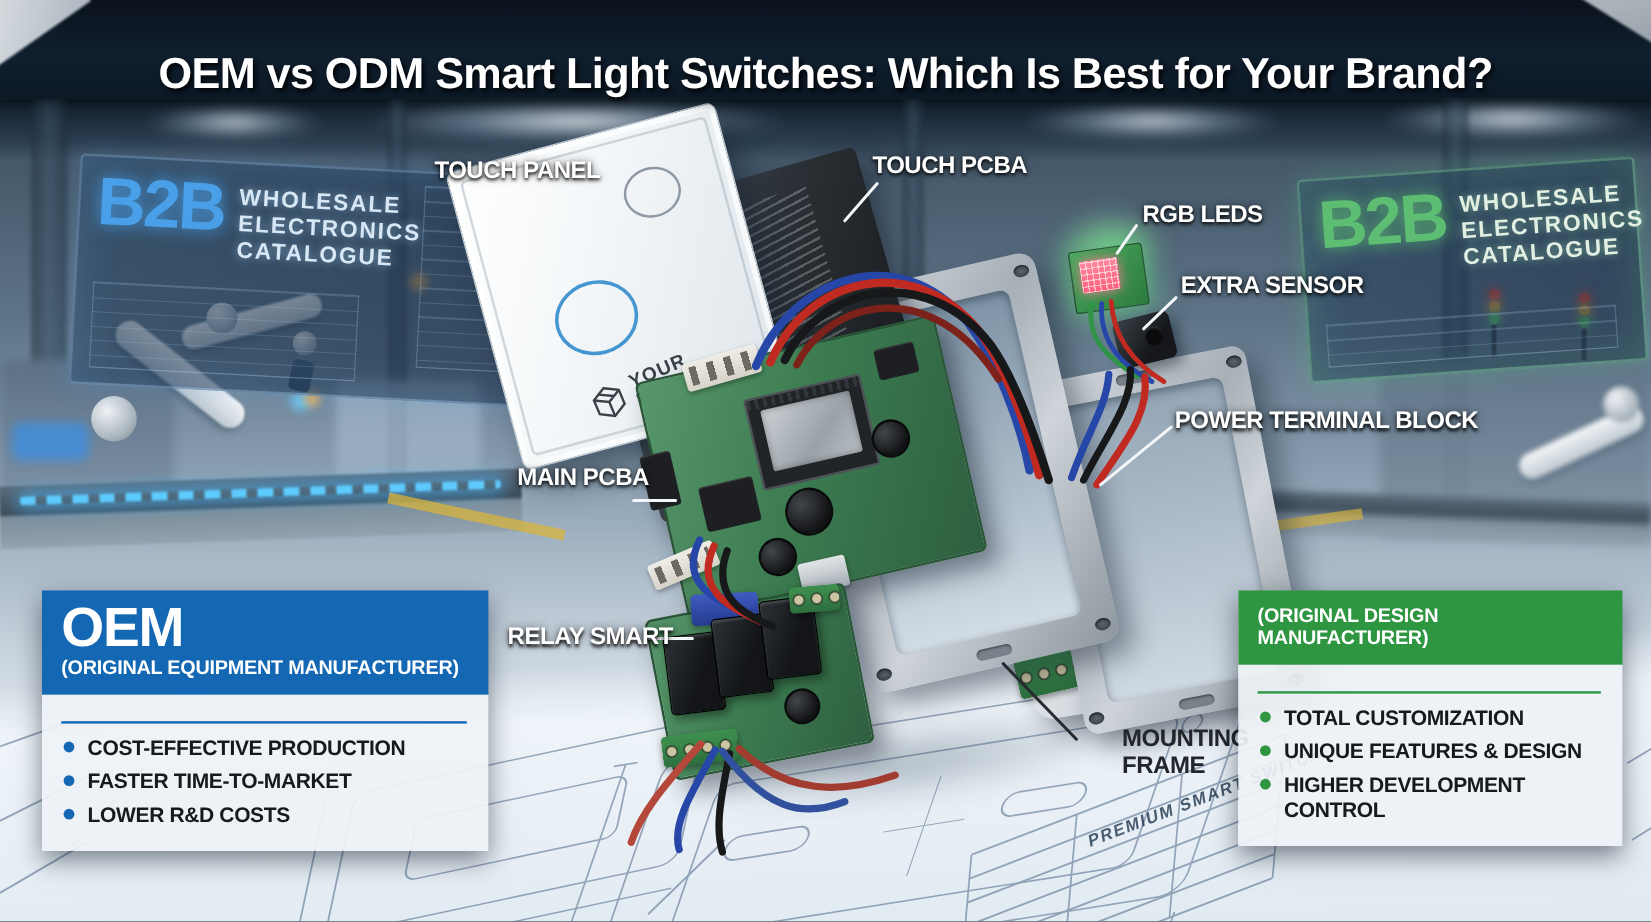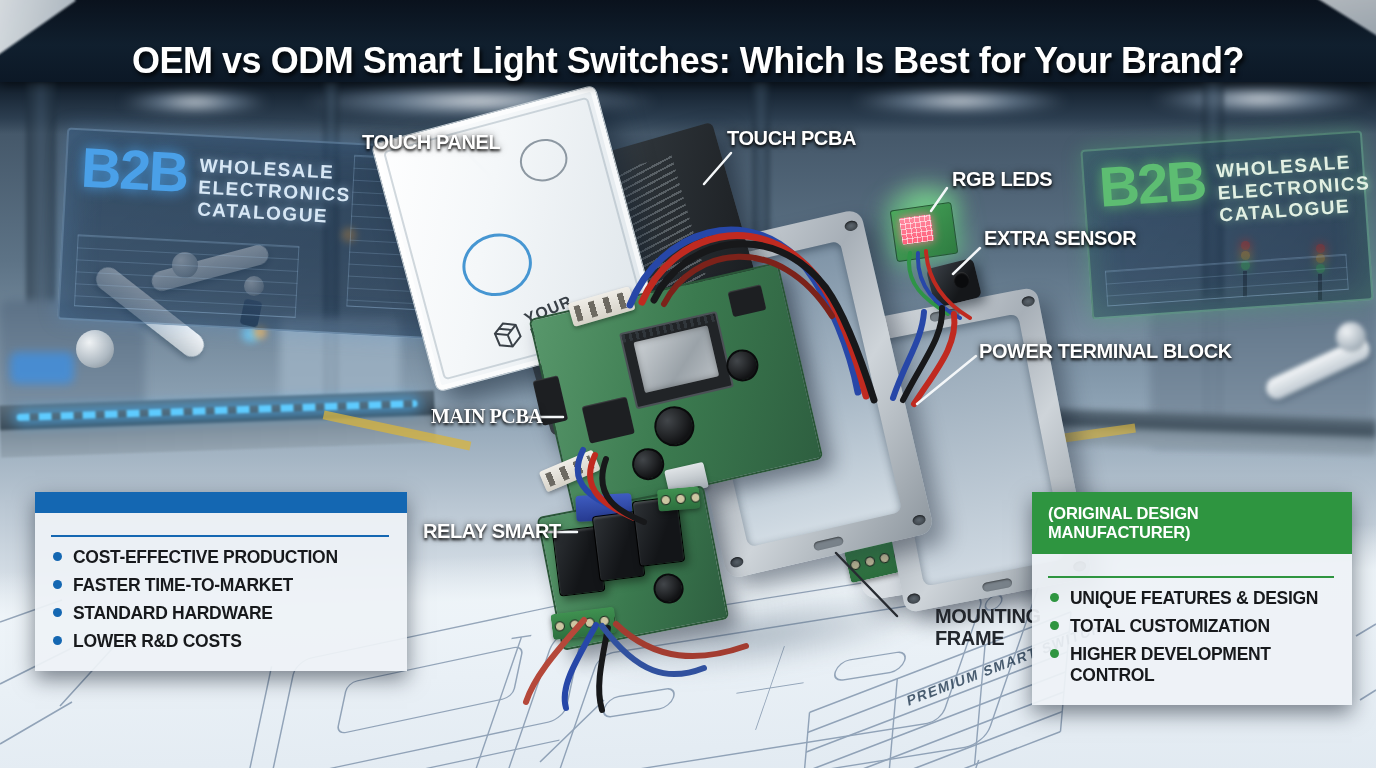--- a/index.html
+++ b/index.html
@@ -391,47 +391,48 @@
       <path d="M541,532 L577,532"></path>
     </g>
     <path d="M836,553 L897,616" stroke="#272b31" stroke-width="2.5"></path>
   </svg>
 
   <div class="abs callout" style="left:348px;top:131px;margin-left:14px;">TOUCH PANEL</div>
   <div class="abs callout" style="left:727px;top:127px;">TOUCH PCBA</div>
   <div class="abs callout" style="left:952px;top:168px;">RGB LEDS</div>
   <div class="abs callout" style="left:984px;top:227px;">EXTRA SENSOR</div>
   <div class="abs callout" style="left:979px;top:340px;">POWER TERMINAL BLOCK</div>
-  <div class="abs callout" style="left:431px;top:405px;font-family:Liberation Serif, serif;">MAIN PCBA</div>
+  <div class="abs callout" style="left:431px;top:387px;">MAIN PCBA</div>
   <div class="abs callout" style="left:423px;top:520px;">RELAY SMART</div>
   <div class="abs callout dark" style="left:935px;top:606px;">MOUNTING FRAME</div>
 
   <div class="abs card oem" style="left:35px;top:492px;width:372px;">
     <div class="card-head">
+      <h2>OEM</h2>
+      <div class="sub">(ORIGINAL EQUIPMENT MANUFACTURER)</div>
     </div>
     <div class="card-body">
       <div class="divider"></div>
       <ul>
         <li>COST-EFFECTIVE PRODUCTION</li>
         <li>FASTER TIME-TO-MARKET</li>
-        <li>STANDARD HARDWARE</li>
         <li>LOWER R&amp;D COSTS</li>
       </ul>
     </div>
   </div>
 
   <div class="abs card odm" style="left:1032px;top:492px;width:320px;">
     <div class="card-head">
       <div class="sub">(ORIGINAL DESIGN MANUFACTURER)</div>
     </div>
     <div class="card-body">
       <div class="divider"></div>
       <ul>
+        <li>TOTAL CUSTOMIZATION</li>
         <li>UNIQUE FEATURES &amp; DESIGN</li>
-        <li>TOTAL CUSTOMIZATION</li>
         <li>HIGHER DEVELOPMENT CONTROL</li>
 
       </ul>
     </div>
   </div>
 
   <div class="abs banner">
     <h1>OEM vs ODM Smart Light Switches: Which Is Best for Your Brand?</h1>
   </div>
   <div class="abs beam beam-tl"></div>

